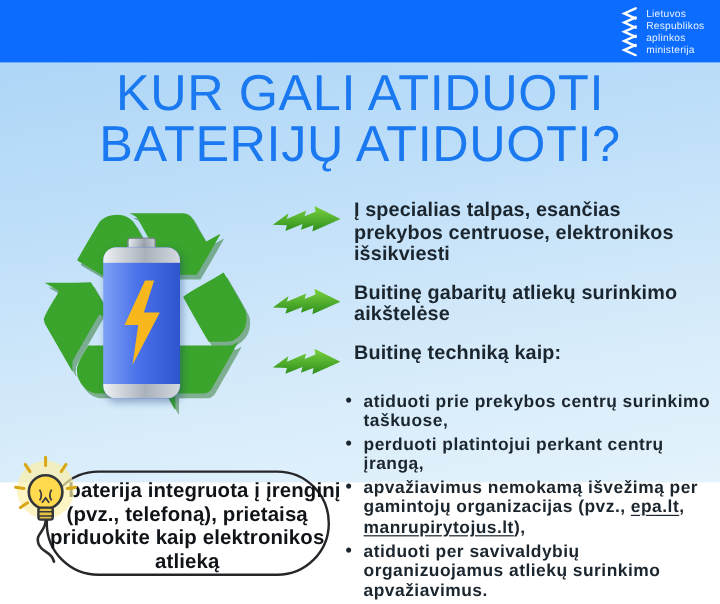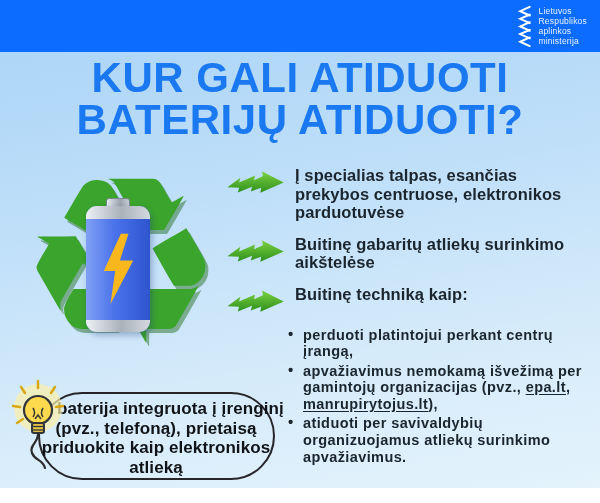--- a/index.html
+++ b/index.html
@@ -1,29 +1,29 @@
 <!DOCTYPE html>
 <html><head>
 <meta charset="utf-8">
 <style>
   html,body{margin:0;padding:0;}
   body{width:600px;height:503px;overflow:hidden;font-family:"Liberation Sans",sans-serif;}
-  .canvas{position:relative;width:600px;height:488px;
+  .canvas{position:relative;width:600px;height:402px;
     background:linear-gradient(170deg,#a8d3f6 0%,#bfdff9 40%,#d6ebfa 72%,#e4f3fc 100%);}
 
   
   .topbar{position:absolute;top:0;left:0;right:0;height:52px;background:#0b6cff;
     display:flex;justify-content:flex-end;align-items:center;padding-right:13px;box-sizing:border-box;}
   .logo{display:flex;align-items:center;gap:6px;}
   .logo-text{color:#eaf2ff;font-size:8.5px;line-height:10px;letter-spacing:.2px;}
   .logo-text div{white-space:nowrap;}
 
   
   .title{position:absolute;top:57px;left:0;width:100%;text-align:center;
-    color:#1a78f0;font-weight:700;font-size:42px;line-height:42px;letter-spacing:.5px;}
+    color:#1a78f0;font-weight:400;font-size:42px;line-height:42px;letter-spacing:.5px;}
 
   
   .hero{position:absolute;left:2px;top:146px;width:238px;height:238px;}
   .recycle{position:absolute;left:0;top:0;width:238px;height:238px;text-align:center;
     font-size:232px;line-height:232px;color:#3aa42c;
     text-shadow:3px 4px 0 rgba(24,102,18,.45);user-select:none;}
   .battery{position:absolute;left:84px;top:60px;width:64px;height:126px;}
   .battery .nub{position:absolute;top:-8px;left:20px;width:24px;height:11px;border-radius:3px;
     background:linear-gradient(90deg,#e7ebf0,#9aa3ad 60%,#c6ccd4);border:1px solid #7d8590;box-sizing:border-box;}
   .battery .bbody{position:absolute;inset:0;border-radius:11px;overflow:hidden;
@@ -102,21 +102,21 @@
     <div class="point">
       <svg class="arrow-ic" viewBox="0 0 66 30">
         <defs>
             <linearGradient id="ag1" x1="0" y1="0" x2="0" y2="1">
           <stop offset="0" stop-color="#7ad13f"></stop>
               <stop offset="1" stop-color="#2e8f1d"></stop>
             </linearGradient>
           </defs>
         <path d="M0,21 L15,10 L13.5,15.5 L32,7.5 L30.5,13 L41,8.5 L40,3 L65,15.5 L38,27.5 L39,21.5 L27,26 L28.5,20.5 L12,27 L13.5,21.5 Z" fill="url(#ag1)"></path>
       </svg>
-      <p>Į specialias talpas, esančias prekybos centruose, elektronikos parduotuvėse</p>
+      <p>Į specialias talpas, esančias prekybos centruose, elektronikos išsikviesti</p>
     </div>
 
     <div class="point">
       <svg class="arrow-ic" viewBox="0 0 66 30">
         <defs>
             <linearGradient id="ag2" x1="0" y1="0" x2="0" y2="1">
           <stop offset="0" stop-color="#7ad13f"></stop>
               <stop offset="1" stop-color="#2e8f1d"></stop>
             </linearGradient>
           </defs>
@@ -132,20 +132,21 @@
           <stop offset="0" stop-color="#7ad13f"></stop>
               <stop offset="1" stop-color="#2e8f1d"></stop>
             </linearGradient>
           </defs>
         <path d="M0,21 L15,10 L13.5,15.5 L32,7.5 L30.5,13 L41,8.5 L40,3 L65,15.5 L38,27.5 L39,21.5 L27,26 L28.5,20.5 L12,27 L13.5,21.5 Z" fill="url(#ag3)"></path>
       </svg>
       <p>Buitinę techniką kaip:</p>
     </div>
 
     <ul class="sub-list">
+      <li><span>atiduoti prie prekybos centrų surinkimo taškuose,</span></li>
       <li><span>perduoti platintojui perkant centrų įrangą,</span></li>
       <li><span>apvažiavimus nemokamą išvežimą per gamintojų organizacijas (pvz., </span><a class="doc-link">epa.lt</a><span>, </span><a class="doc-link">manrupirytojus.lt</a><span>),</span></li>
       <li><span>atiduoti per savivaldybių organizuojamus atliekų surinkimo apvažiavimus.</span></li>
     </ul>
   </div>
 
   <div class="callout-box"></div>
   <div class="callout-text">Jei baterija integruota į įrenginį (pvz., telefoną), prietaisą priduokite kaip elektronikos atlieką</div>
 
   <svg class="bulb" viewBox="0 0 64 96">

